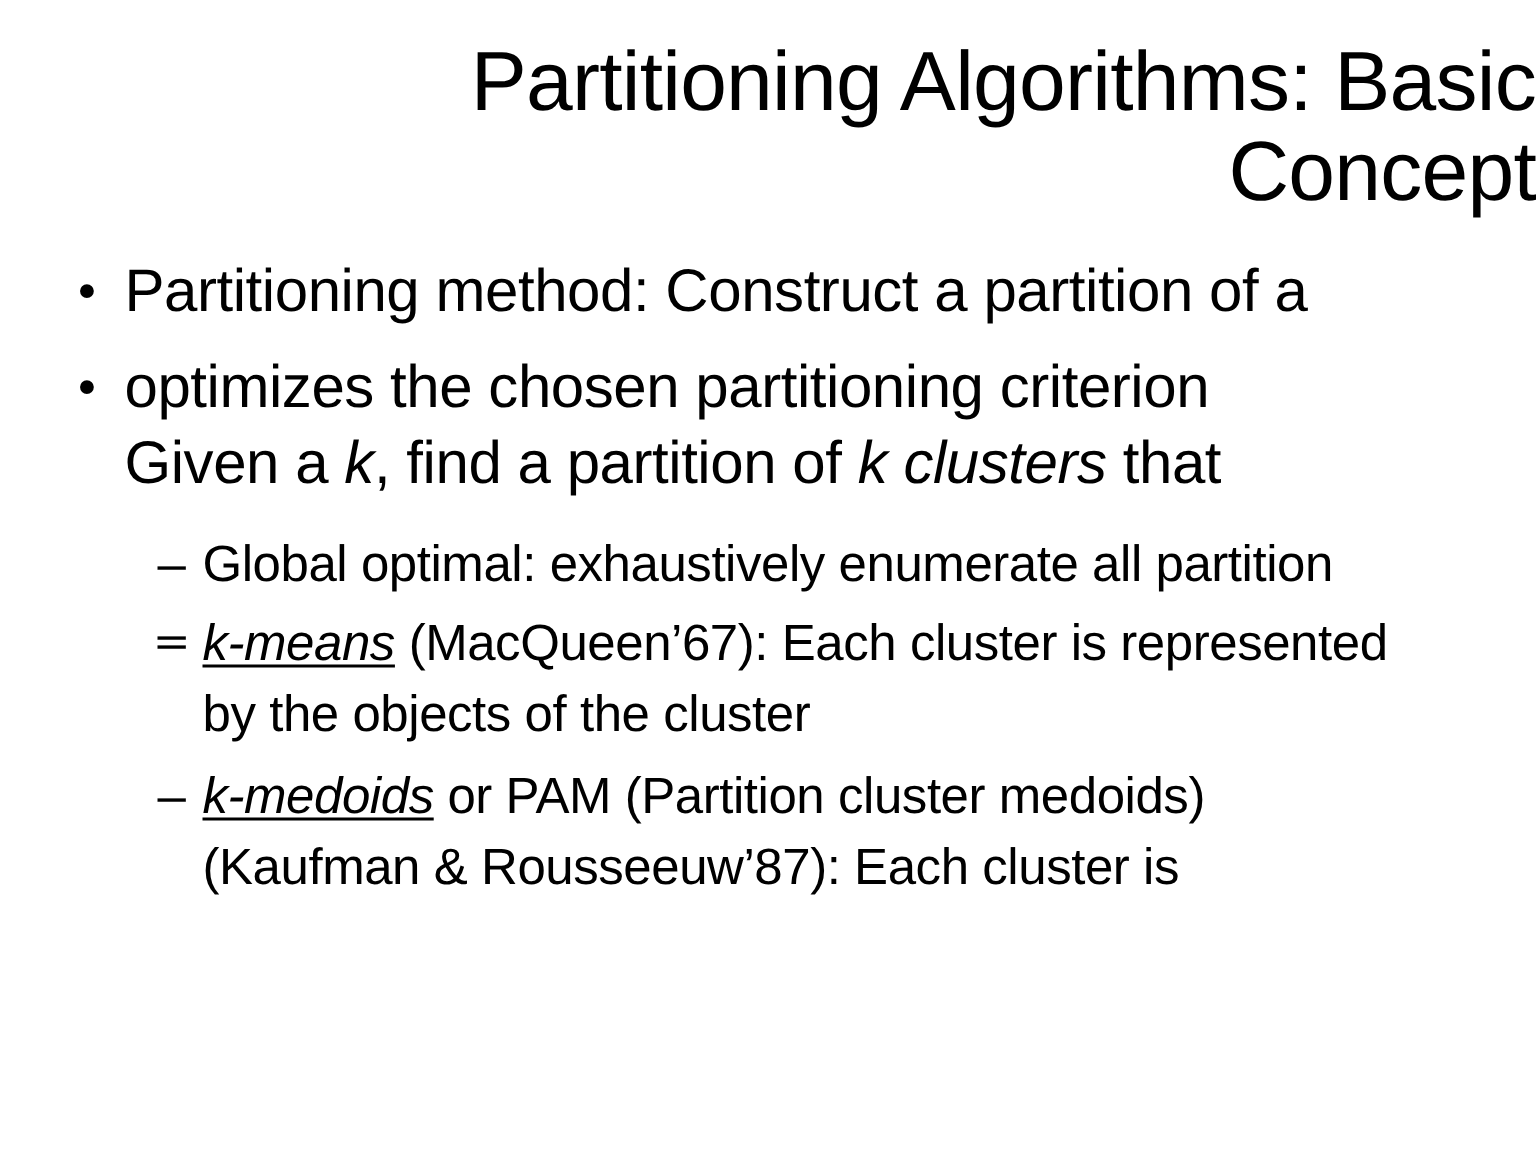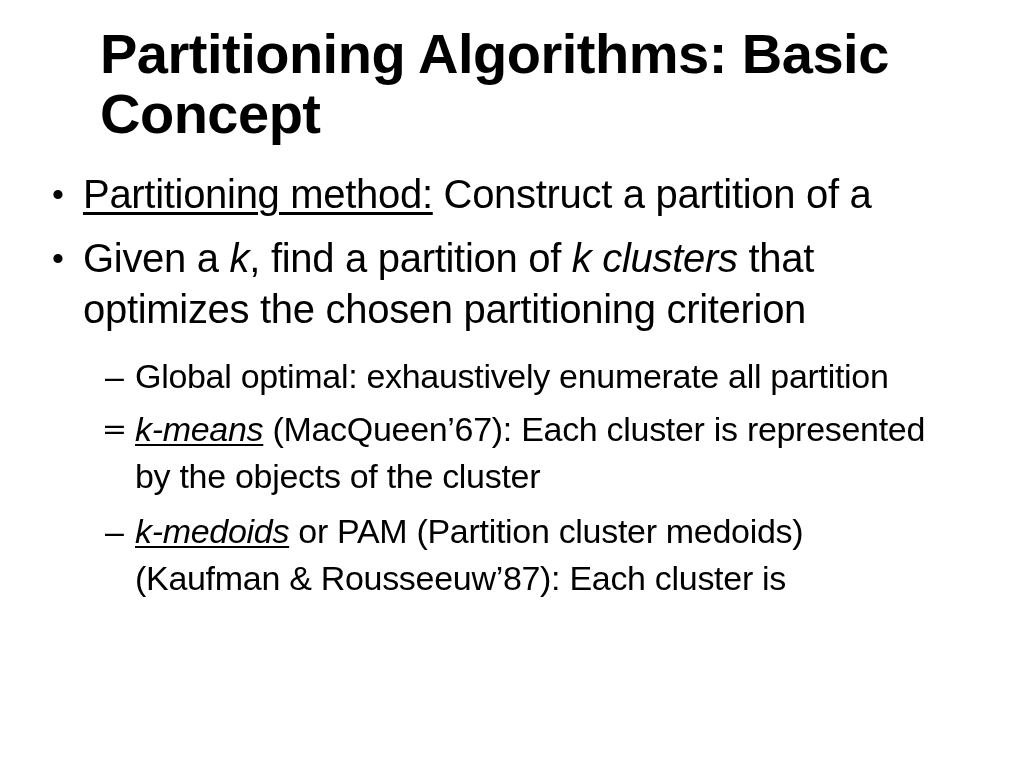--- a/index.html
+++ b/index.html
@@ -10,24 +10,24 @@
     background: #ffffff;
     color: #000000;
     font-family: "Liberation Sans", "DejaVu Sans", sans-serif;
     overflow: hidden;
   }
   .slide-title {
     position: absolute;
     top: 24px;
     left: 100px;
     width: 924px;
-    text-align: left;
+    text-align: right;
     font-size: 56px;
     line-height: 60px;
-    font-weight: 700;
+    font-weight: 400;
     letter-spacing: -0.5px;
   }
   .content {
     position: absolute;
     top: 169px;
     left: 0;
     width: 1024px;
   }
   ul.bullet-list { list-style: none; margin: 0; padding: 0; }
   li { position: relative; margin: 0; }
@@ -44,21 +44,21 @@
     line-height: 47px;
     padding-left: 135px;
     letter-spacing: -0.3px;
   }
   .l2 .marker { left: 105px; }
   .mb13 { margin-bottom: 13px; }
   .mb18 { margin-bottom: 18px; }
   .mb6  { margin-bottom: 6px; }
   .mb8  { margin-bottom: 8px; }
   .line { white-space: nowrap; }
-  .u  { text-decoration: underline; text-decoration-thickness: 0.07em; text-underline-offset: 0.09em; }
+  .u  { text-decoration-thickness: 0.07em; text-underline-offset: 0.09em; }
   .i  { font-style: italic; }
   .bi { font-style: italic; font-weight: 700; }
   .iu { font-style: italic; text-decoration: underline; text-decoration-thickness: 0.07em; text-underline-offset: 0.09em; }
 </style>
 </head>
 <body>
 
 <div class="slide">
 
   <div class="slide-title">
@@ -69,22 +69,22 @@
   <div class="content">
     <ul class="bullet-list">
 
       <li class="l1 mb13">
         <span class="marker">•</span>
         <div class="line"><span class="u">Partitioning method:</span><span> Construct a partition of a</span></div>
       </li>
 
       <li class="l1 mb18">
         <span class="marker">•</span>
+        <div class="line"><span>optimizes the chosen partitioning criterion</span></div>
         <div class="line"><span>Given a </span><span class="i">k</span><span>, find a partition of </span><span class="i">k clusters</span><span> that</span></div>
-        <div class="line"><span>optimizes the chosen partitioning criterion</span></div>
       </li>
 
       <li class="l2">
         <span class="marker">–</span>
         <div class="line"><span>Global optimal: exhaustively enumerate all partition</span></div>
       </li>
 
       <li class="l2 mb6">
         <span class="marker">–</span>
       </li>

